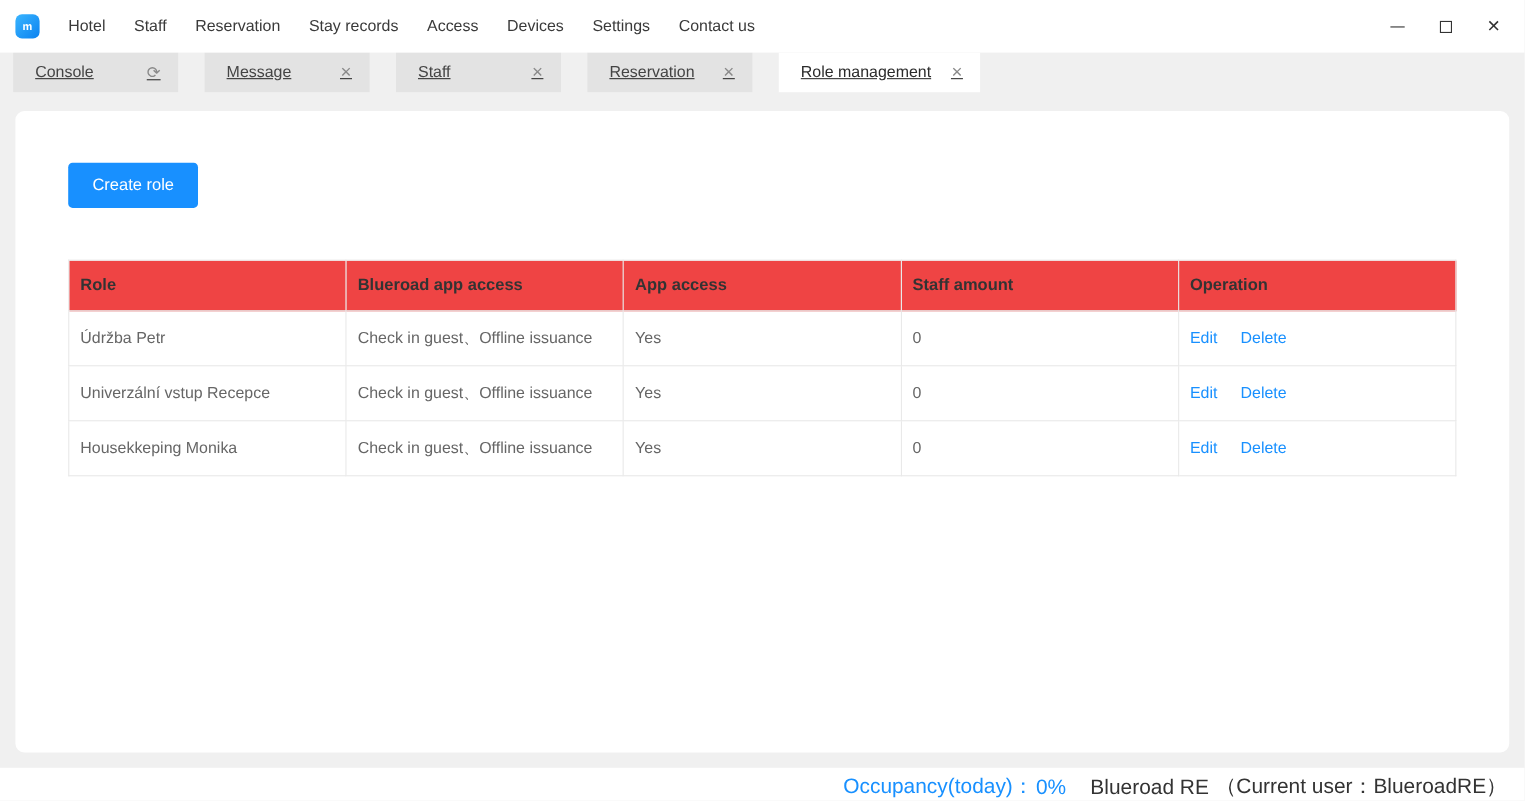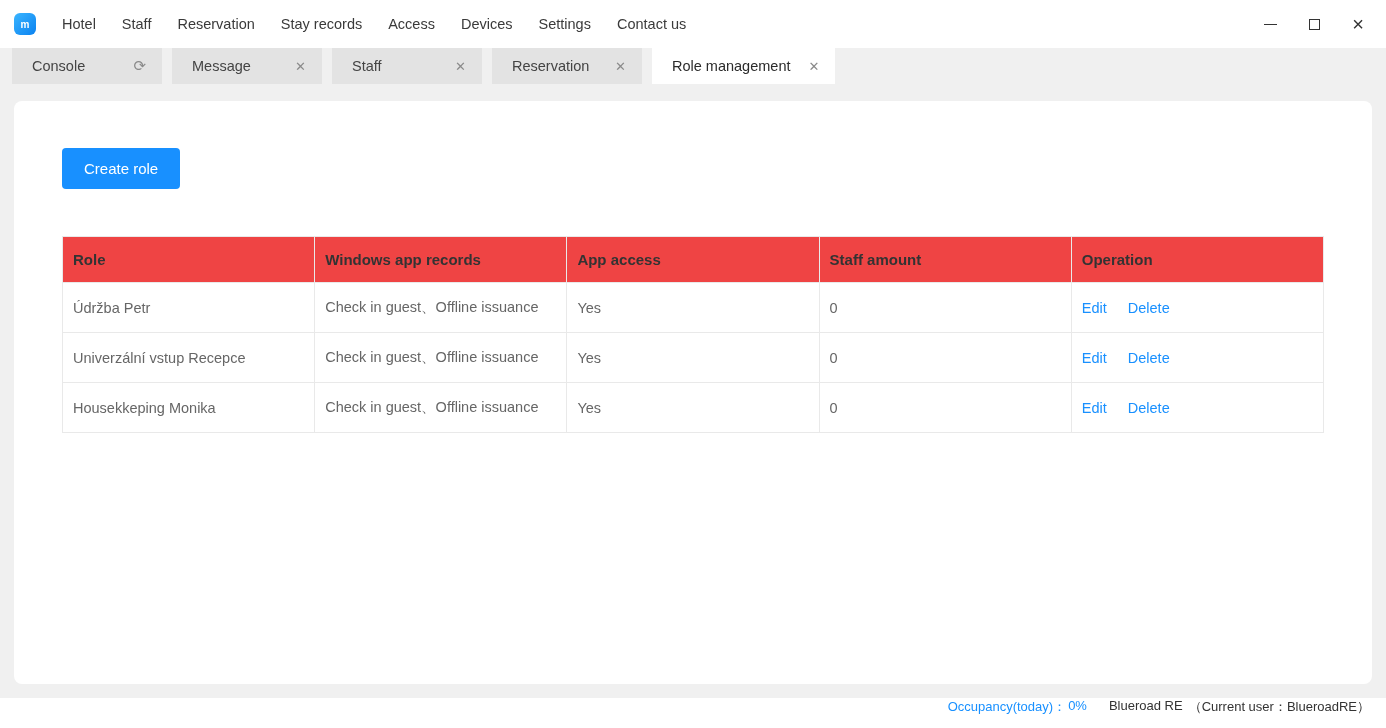--- a/index.html
+++ b/index.html
@@ -30,21 +30,21 @@
   }
   .window-controls { display: flex; align-items: center; height: 48px; margin-right: 6px; }
   .wc { width: 44px; height: 48px; display: flex; align-items: center; justify-content: center; cursor: pointer; }
   .wc-min-glyph { width: 13px; height: 0; border-top: 1.6px solid #333; display: block; }
   .wc-max-glyph { width: 11px; height: 11px; border: 1.4px solid #333; display: block; }
   .wc-close-glyph { font-size: 20px; color: #333; line-height: 1; }
 
   
   .tabbar {
     height: 36px; background: #f0f0f0; display: flex; align-items: stretch;
-    padding-left: 12px; gap: 10px; flex: 0 0 auto;
+    padding-left: 12px; gap: 24px; flex: 0 0 auto; text-decoration: underline;
   }
   .tab {
     min-width: 150px; background: #e3e3e3; display: flex; align-items: center;
     justify-content: space-between; padding: 0 16px 0 20px; cursor: pointer;
     font-size: 14.5px; color: #444;
   }
   .tab.active { background: #fff; color: #2b2b2b; }
   .tab-icon { color: #8a8a8a; font-size: 13px; margin-left: 18px; cursor: pointer; }
   .tab-icon.refresh { font-size: 15px; }
 
@@ -67,22 +67,22 @@
     height: 46px; background: #ef4444; color: #333; font-weight: bold; font-size: 15px;
   }
   .role-table td { height: 50px; color: #666; font-size: 14.5px; }
   .role-table col { width: 20%; }
   .link { color: var(--accent, #1890ff); cursor: pointer; text-decoration: none; }
   .link.edit { margin-right: 17px; }
 
   
   .statusbar {
     height: 30px; background: #fff; flex: 0 0 auto;
-    display: flex; align-items: flex-start; justify-content: flex-end;
-    padding-right: 16px; font-size: 13px; color: #333;
+    display: flex; align-items: flex-end; justify-content: flex-end;
+    padding-right: 16px; font-size: 19px; color: #333;
   }
   .statusbar .occ { color: var(--accent, #1890ff); }
   .statusbar .occ-value { margin-left: 2px; }
   .statusbar .hotel { margin-left: 22px; }
   .statusbar .user { margin-left: 6px; }
 </style>
 </head>
 <body>
 
 <div class="app">
@@ -143,21 +143,21 @@
         <colgroup>
             <col>
             <col>
             <col>
             <col>
             <col>
           </colgroup>
         <thead>
           <tr>
             <th>Role</th>
-            <th>Windows app records</th>
+            <th>Blueroad app access</th>
             <th>App access</th>
             <th>Staff amount</th>
             <th>Operation</th>
           </tr>
         </thead>
         <tbody>
             <tr>
     <td>Údržba Petr</td>
     <td>Check in guest、Offline issuance</td>
     <td>Yes</td>

